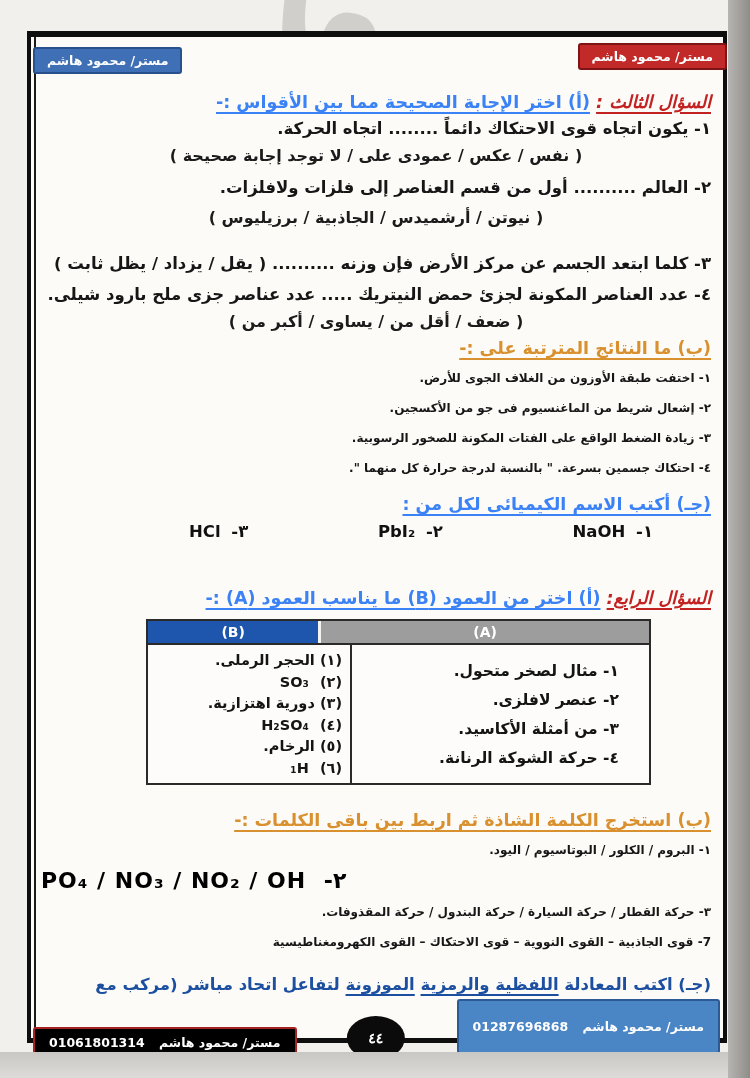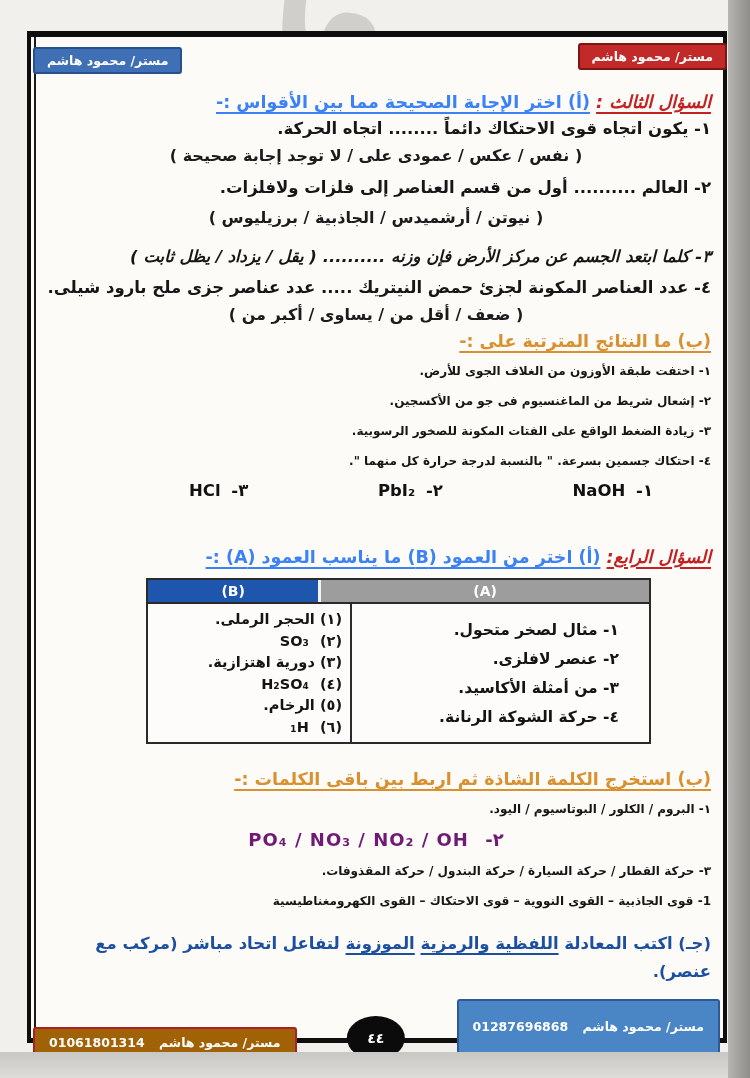--- a/index.html
+++ b/index.html
@@ -31,28 +31,28 @@
   }
   .content { position:relative; z-index:1; padding:0 12px 0 10px; }
 
   .badge {
     position:absolute; font-size:12.5px; font-weight:bold; color:#fff;
     padding:4px 12px; border-radius:3px; white-space:nowrap; z-index:3;
   }
   .badge-top-right { top:6px; right:-4px; background:#c22a2a; border:2px solid #7e1414; }
   .badge-top-left  { top:10px; left:2px;  background:#3f6fb4; border:2px solid #27508d; }
   .badge-bot-right { bottom:-16px; right:3px; background:#4a86c6; border:2px solid #2c5a94; padding:18px 14px; }
-  .badge-bot-left  { bottom:-20px; left:2px;  background:#a16207; border:2px solid #a92222; padding:6px 14px; }
+  .badge-bot-left  { bottom:-20px; left:2px;  background:#000000; border:2px solid #a92222; padding:6px 14px; }
   .badge .phone { font-family:"DejaVu Sans", sans-serif; margin-right:10px; letter-spacing:0.5px; }
 
   .pageno {
     position:absolute; left:50%; bottom:-22px; transform:translateX(-52%);
     width:58px; height:44px; background:#0b0b0b; border-radius:50%;
     color:#fff; font-size:14px; font-weight:bold; display:flex;
-    align-items:center; justify-content:center; z-index:6;
+    align-items:center; justify-content:center; z-index:6;font-family:Liberation Serif, serif;
   }
 
   .h-line { font-size:17.5px; font-weight:bold; line-height:26px; }
   .u { text-decoration:underline; text-decoration-thickness:2px; text-underline-offset:4px; }
   .red    { color:#c32222;font-style:italic; }
   .green  { color:#3b82f6;text-align:center; }
   .orange { color:#d9902f; }
   .orange2{ color:#e0a03c; }
   .blue   { color:#1c4fa0; }
 
@@ -71,21 +71,21 @@
      font-size:14px; text-align:center; padding:3px 0; border-left:3px solid #f5f4f1; }
   .mt-head .cellB { width:34%; background:#1e55ad; color:#fff; font-weight:bold;
      font-size:14px; text-align:center; padding:3px 0; }
   .mt-body { display:flex; min-height:132px;padding-left:48px; }
   .mt-body .colA { width:66%; border-left:2px solid #2a2a2a; padding:12px 30px 6px 4px;
      font-size:15.5px; font-weight:bold; color:#141414; line-height:29px; }
   .mt-body .colB { width:34%; padding:5px 8px 4px 4px; font-size:14.5px; font-weight:bold;
      color:#141414; line-height:21.5px; }
   .mt-body .colB .brow span[dir="ltr"] { margin-right:6px; }
   .item-line { font-size:12px; font-weight:bold; line-height:30px; color:#161616; }
-  .formula-line { text-align:center; font-size:18px; font-weight:bold; line-height:32px; color:#701a75; }
+  .formula-line { text-align:left; font-size:22px; font-weight:bold; line-height:32px; color:#000000; }
   .formula-line span[dir="ltr"] { margin-right:10px; letter-spacing:1px; }
 
   .final-blue { margin-top:14px; font-size:16.5px; font-weight:bold; line-height:28px; }
 </style>
 </head>
 <body>
 
 <div class="watermark">مستر/ محمود هاشم</div>
 
 <div class="page">
@@ -99,34 +99,37 @@
       <span class="red u">السؤال الثالث :</span>
       <span class="green u">(أ) اختر الإجابة الصحيحة مما بين الأقواس :-</span>
     </div>
 
     <div class="q">١- يكون اتجاه قوى الاحتكاك دائماً ........ اتجاه الحركة.</div>
     <div class="choices">( نفس /  عكس /  عمودى على / لا توجد إجابة صحيحة )</div>
 
     <div class="q" style="margin-top:5px;">٢- العالم .......... أول من قسم العناصر إلى فلزات ولافلزات.</div>
     <div class="choices" style="margin-top:3px;">( نيوتن /  أرشميدس /  الجاذبية /  برزيليوس )</div>
 
-    <div class="q" style="margin-top:12px;font-style:italic;">٣- كلما ابتعد الجسم عن مركز الأرض فإن وزنه ..........    (  يقل  /   يزداد   /  يظل ثابت )</div>
+    <div class="q" style="margin-top:19px;">٣- كلما ابتعد الجسم عن مركز الأرض فإن وزنه ..........    (  يقل  /   يزداد   /  يظل ثابت )</div>
 
     <div class="q" style="margin-top:4px;">٤- عدد العناصر المكونة لجزئ حمض النيتريك ..... عدد عناصر جزى ملح بارود شيلى.</div>
     <div class="choices">( ضعف /  أقل من /   يساوى  /  أكبر من )</div>
 
     <div class="h-line" style="">
       <span class="orange u">(ب) ما النتائج المترتبة على :-</span>
     </div>
 
     <div class="item-line" style="margin-top:2px;">١- اختفت طبقة الأوزون من الغلاف الجوى للأرض.</div>
     <div class="item-line">٢- إشعال شريط من الماغنسيوم فى جو من الأكسجين.</div>
     <div class="item-line">٣- زيادة الضغط الواقع على الفتات المكونة للصخور الرسوبية.</div>
     <div class="item-line">٤- احتكاك جسمين بسرعة. "  بالنسبة لدرجة حرارة كل منهما ".</div>
 
+    <div class="h-line" style="margin-top:8px;">
+      <span class="green u">(جـ) أكتب الاسم الكيميائى لكل من :</span>
+    </div>
 
     <div class="chem-row">
       <span class="chem-item">
         <span>١-</span>
         <span dir="ltr">NaOH</span>
       </span>
       <span class="chem-item">
         <span>٢-</span>
         <span dir="ltr">PbI₂</span>
       </span>
@@ -187,21 +190,21 @@
     </div>
 
     <div class="item-line orange2" style="margin-top:2px;">١- البروم / الكلور / البوتاسيوم / اليود.</div>
 
     <div class="formula-line">
       <span>٢-</span>
       <span dir="ltr">PO₄   /   NO₃   /   NO₂   /   OH</span>
     </div>
 
     <div class="item-line">٣- حركة القطار / حركة السيارة / حركة البندول / حركة المقذوفات.</div>
-    <div class="item-line">1- قوى الجاذبية  – القوى النووية  –  قوى الاحتكاك – القوى الكهرومغناطيسية</div>
+    <div class="item-line">7- قوى الجاذبية  – القوى النووية  –  قوى الاحتكاك – القوى الكهرومغناطيسية</div>
 
     <div class="final-blue blue">
       <span>(جـ) اكتب المعادلة </span><span class="u">اللفظية والرمزية</span>
       <span class="u">الموزونة</span><span> لتفاعل اتحاد مباشر (مركب مع عنصر).</span>
     </div>
 
   </div>
 
   <div class="badge badge-bot-right">
     <span>مستر/ محمود هاشم</span>

